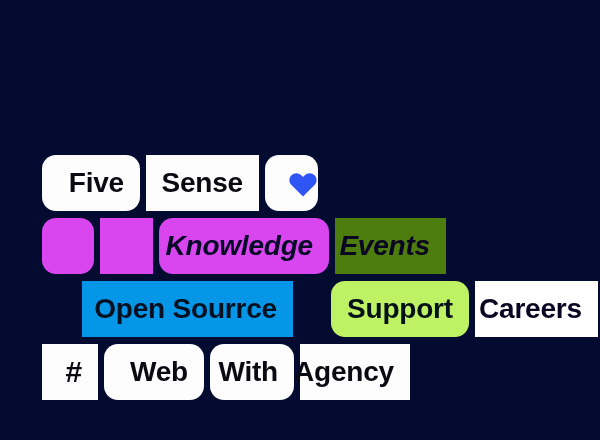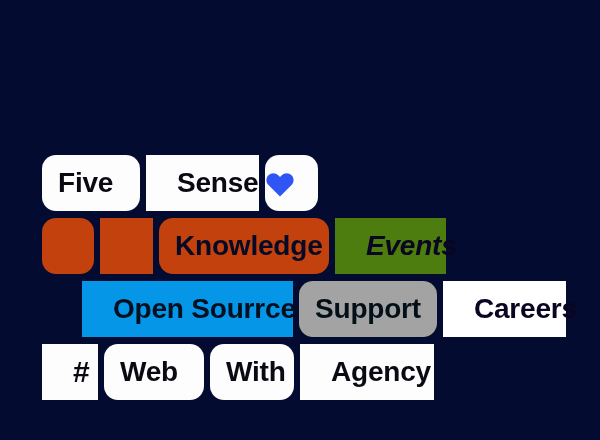--- a/index.html
+++ b/index.html
@@ -37,41 +37,41 @@
     flex-direction: row;
     align-items: flex-start;
     gap: 6px;
   }
 
   .tag {
     height: 56px;
     box-sizing: border-box;
     display: flex;
     align-items: center;
-    justify-content: flex-start;
+    justify-content: flex-end;
     padding: 0 16px;
     font-family: "Liberation Sans", sans-serif;
     font-weight: bold;
     font-size: 28px;
     line-height: 1;
     letter-spacing: -0.2px;
     color: #05081f;
     white-space: nowrap;
     user-select: none;
   }
 
   .tag.shape-rounded { border-radius: 14px; }
   .tag.shape-square  { border-radius: 0; padding-left: 31px; }
 
   .tag.fill-white  { background: #fdfdfd; color: #0a0a12; }
-  .tag.fill-blue   { background: #c2410c; color: #060a26; }
+  .tag.fill-blue   { background: #d946ef; color: #060a26; font-style: italic; }
   .tag.fill-purple { background: #4d7c0f; color: #0a0520; font-style: italic; }
   .tag.fill-violet { background: #ffffff; color: #0a0520; }
   .tag.fill-cyan   { background: #0596e8; color: #04101f; margin-left: 40px; }
-  .tag.fill-teal   { background: #a3a3a3; color: #041018; }
+  .tag.fill-teal   { background: #bef264; color: #041018; margin-left: 32px; }
 
   .tag.is-empty { padding: 0; }
 
   .heart-icon {
     display: block;
     width: 30px;
     height: 27px;
   }
 
   .hash-glyph { font-size: 30px; }
@@ -120,18 +120,18 @@
       <div class="tag-row">
         <div class="tag fill-white shape-square" style="width: 56px;">
           <span class="hash-glyph">#</span>
         </div>
         <div class="tag fill-white shape-rounded" style="width: 100px;">
           <span>Web</span>
         </div>
         <div class="tag fill-white shape-rounded" style="width: 84px;">
           <span>With</span>
         </div>
-        <div class="tag fill-white shape-square" style="width: 134px;">
+        <div class="tag fill-white shape-square" style="width: 110px;">
           <span>Agency</span>
         </div>
       </div>
     </div>
 </div>
 
 </body></html>

